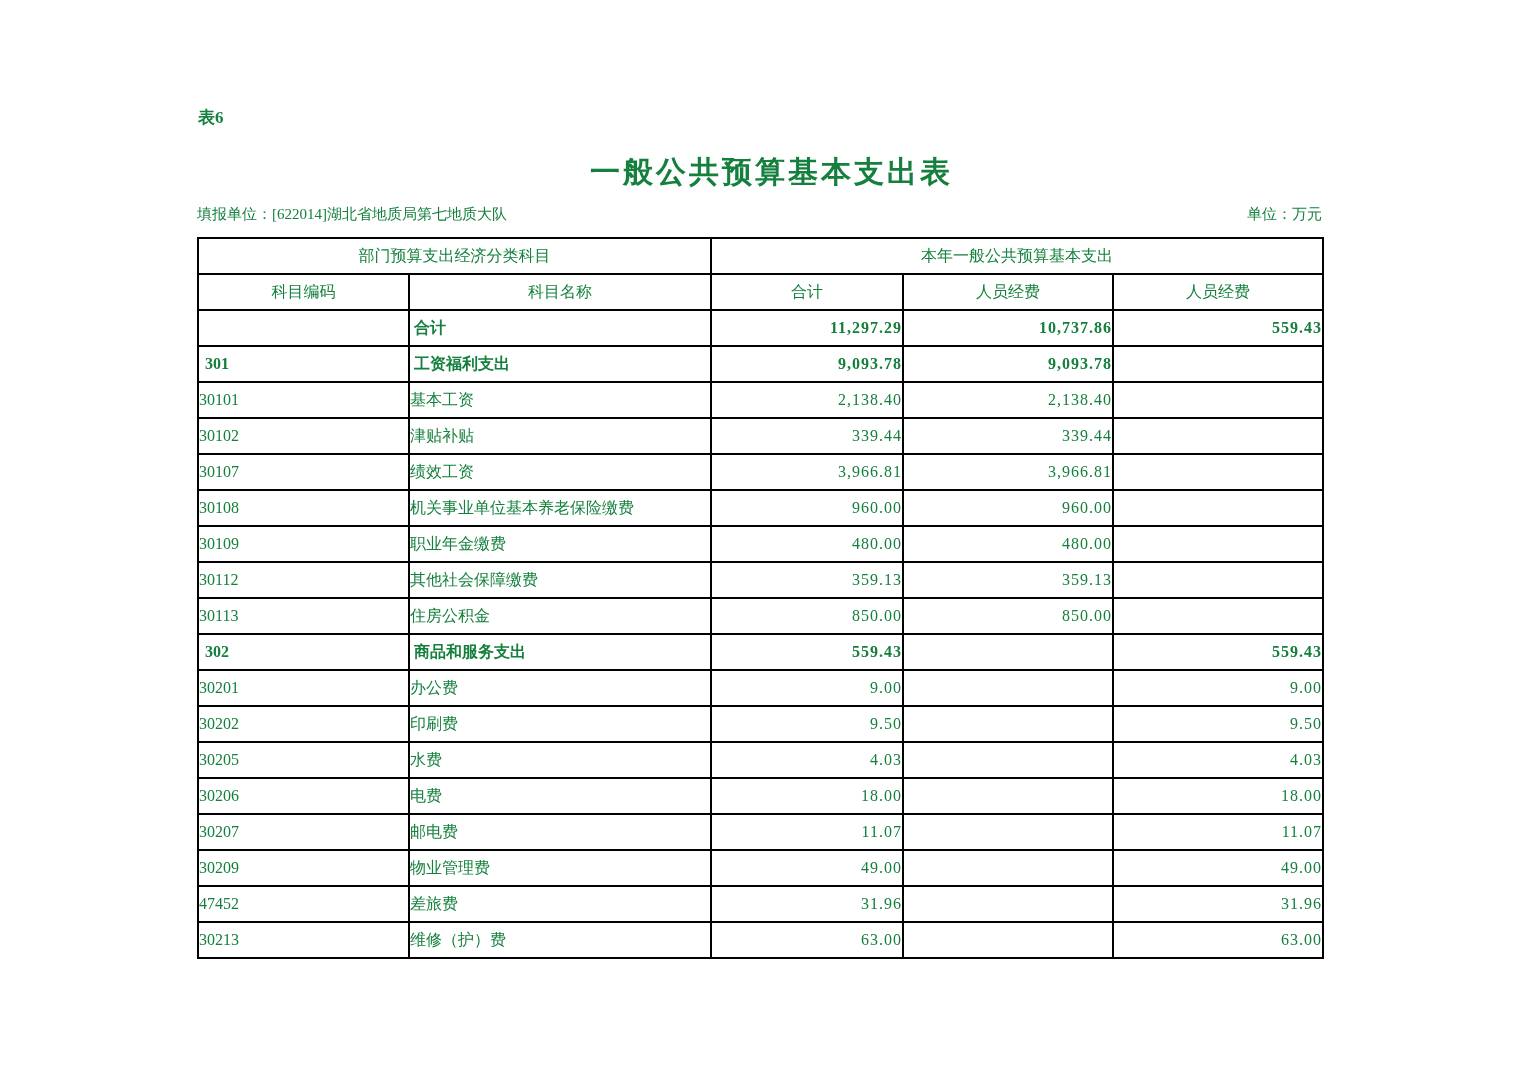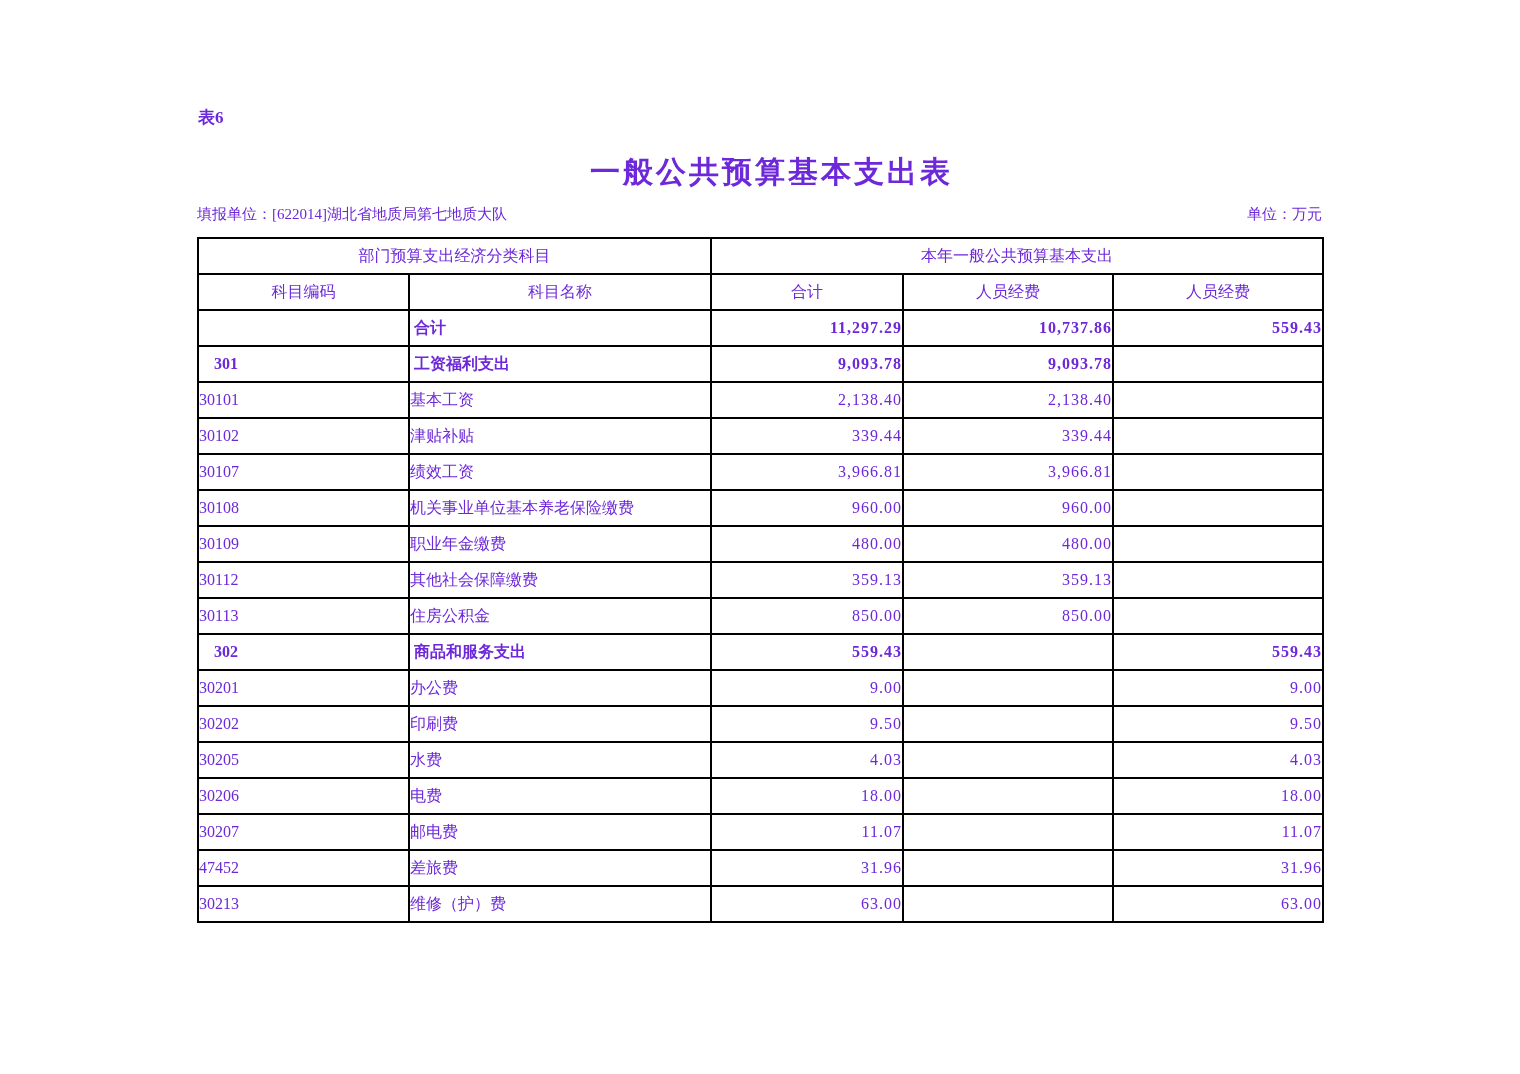--- a/index.html
+++ b/index.html
@@ -5,21 +5,21 @@
   html, body {
     margin: 0;
     padding: 0;
     background: #ffffff;
   }
   .page {
     position: relative;
     width: 1520px;
     height: 1074px;
     background: #ffffff;
-    color: #6d28d9;
+    color: #15803d;
     font-family: "Liberation Serif", "DejaVu Serif", serif;
     overflow: hidden;
   }
   .table-tag {
     position: absolute;
     left: 198px;
     top: 106px;
     font-size: 17px;
     font-weight: bold;
   }
@@ -86,21 +86,21 @@
   }
   tr.row-total td,
   tr.row-category td {
     font-weight: bold;
   }
   tr.row-total td.col-name,
   tr.row-category td.col-name {
     padding-left: 4px;
   }
   tr.row-category td.col-code {
-    padding-left: 15px;
+    padding-left: 6px;
   }
 </style>
 </head>
 <body>
 
 <div class="page">
 
   <div class="table-tag">表6</div>
 
   <h1 class="doc-title">一般公共预算基本支出表</h1>
@@ -231,20 +231,27 @@
           <td class="col-public num">18.00</td>
         </tr>
         <tr class="row-item">
           <td class="col-code">30207</td>
           <td class="col-name">邮电费</td>
           <td class="col-total num">11.07</td>
           <td class="col-personnel num"></td>
           <td class="col-public num">11.07</td>
         </tr>
         <tr class="row-item">
+          <td class="col-code">30209</td>
+          <td class="col-name">物业管理费</td>
+          <td class="col-total num">49.00</td>
+          <td class="col-personnel num"></td>
+          <td class="col-public num">49.00</td>
+        </tr>
+        <tr class="row-item">
           <td class="col-code">47452</td>
           <td class="col-name">差旅费</td>
           <td class="col-total num">31.96</td>
           <td class="col-personnel num"></td>
           <td class="col-public num">31.96</td>
         </tr>
         <tr class="row-item">
           <td class="col-code">30213</td>
           <td class="col-name">维修（护）费</td>
           <td class="col-total num">63.00</td>

